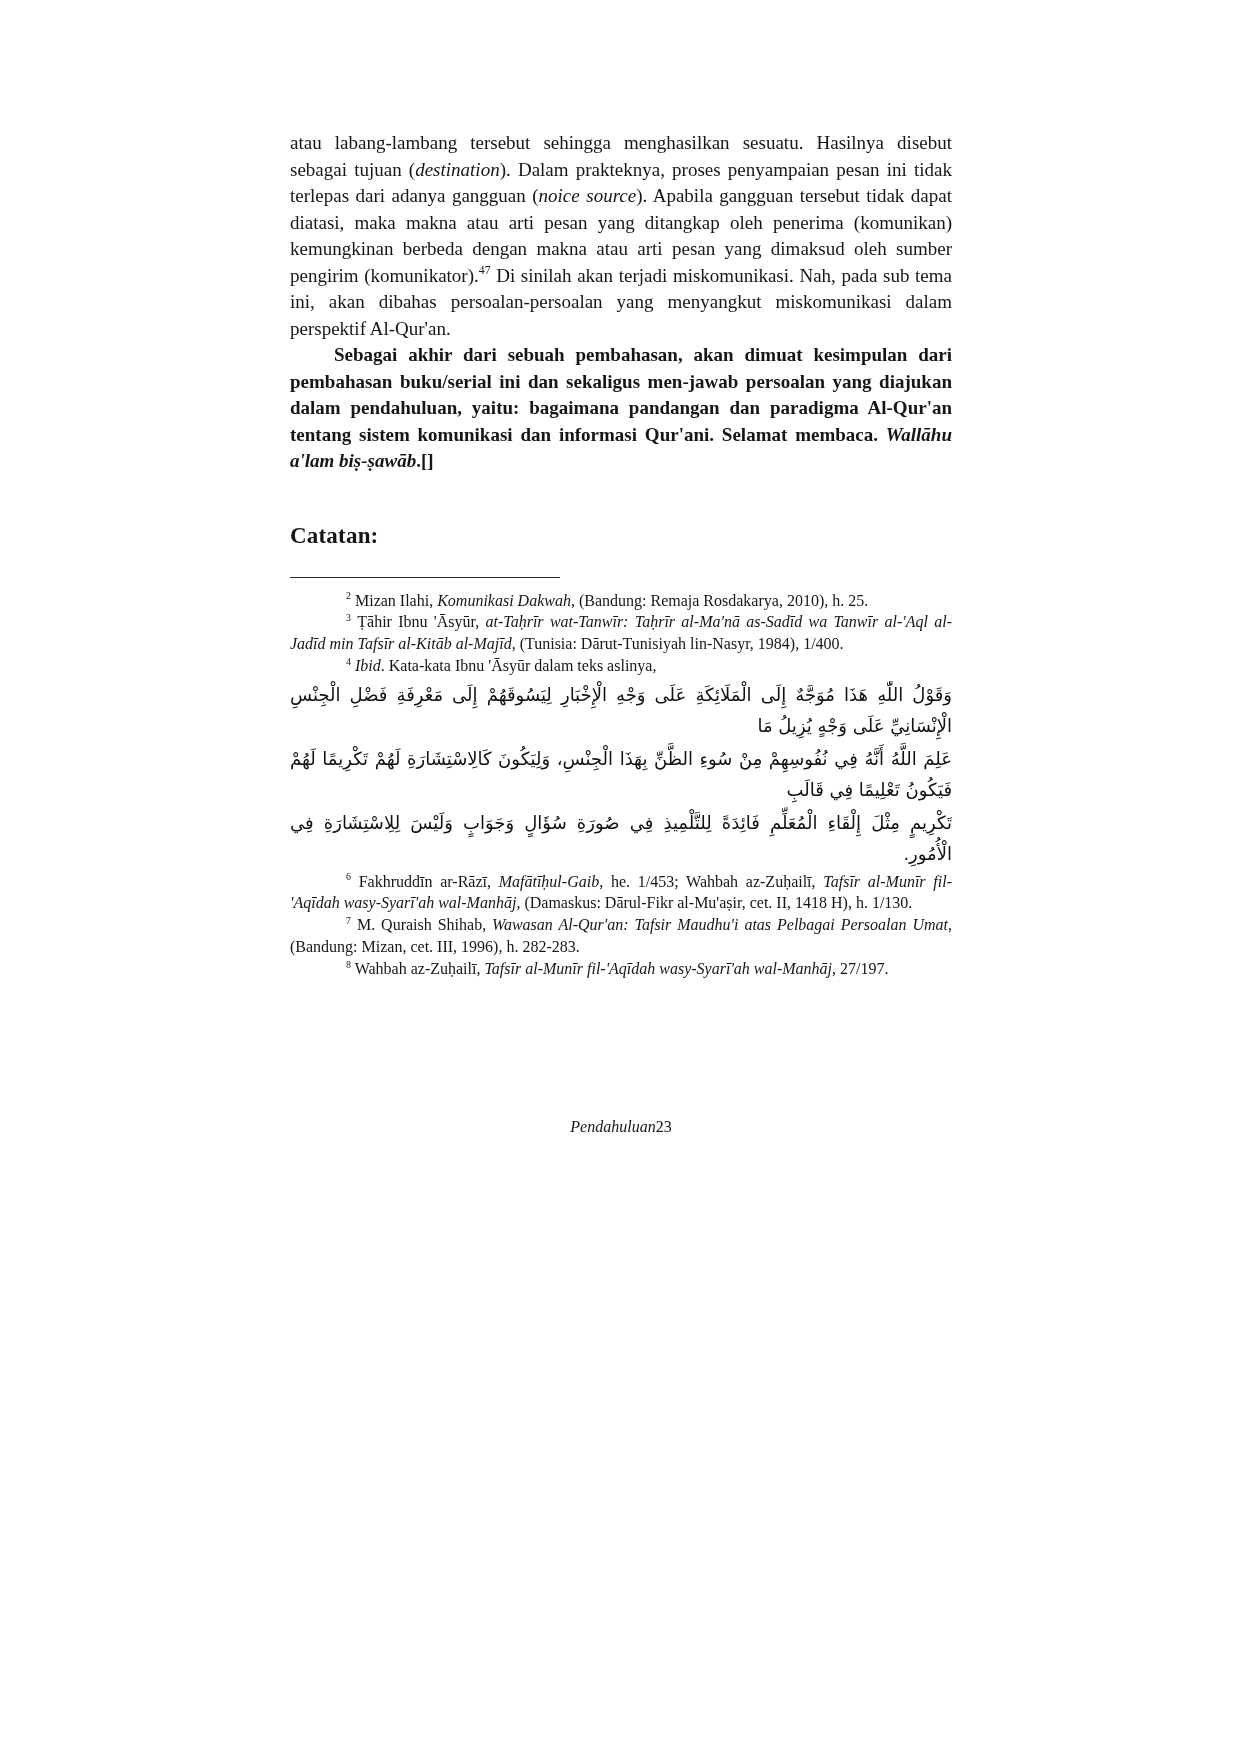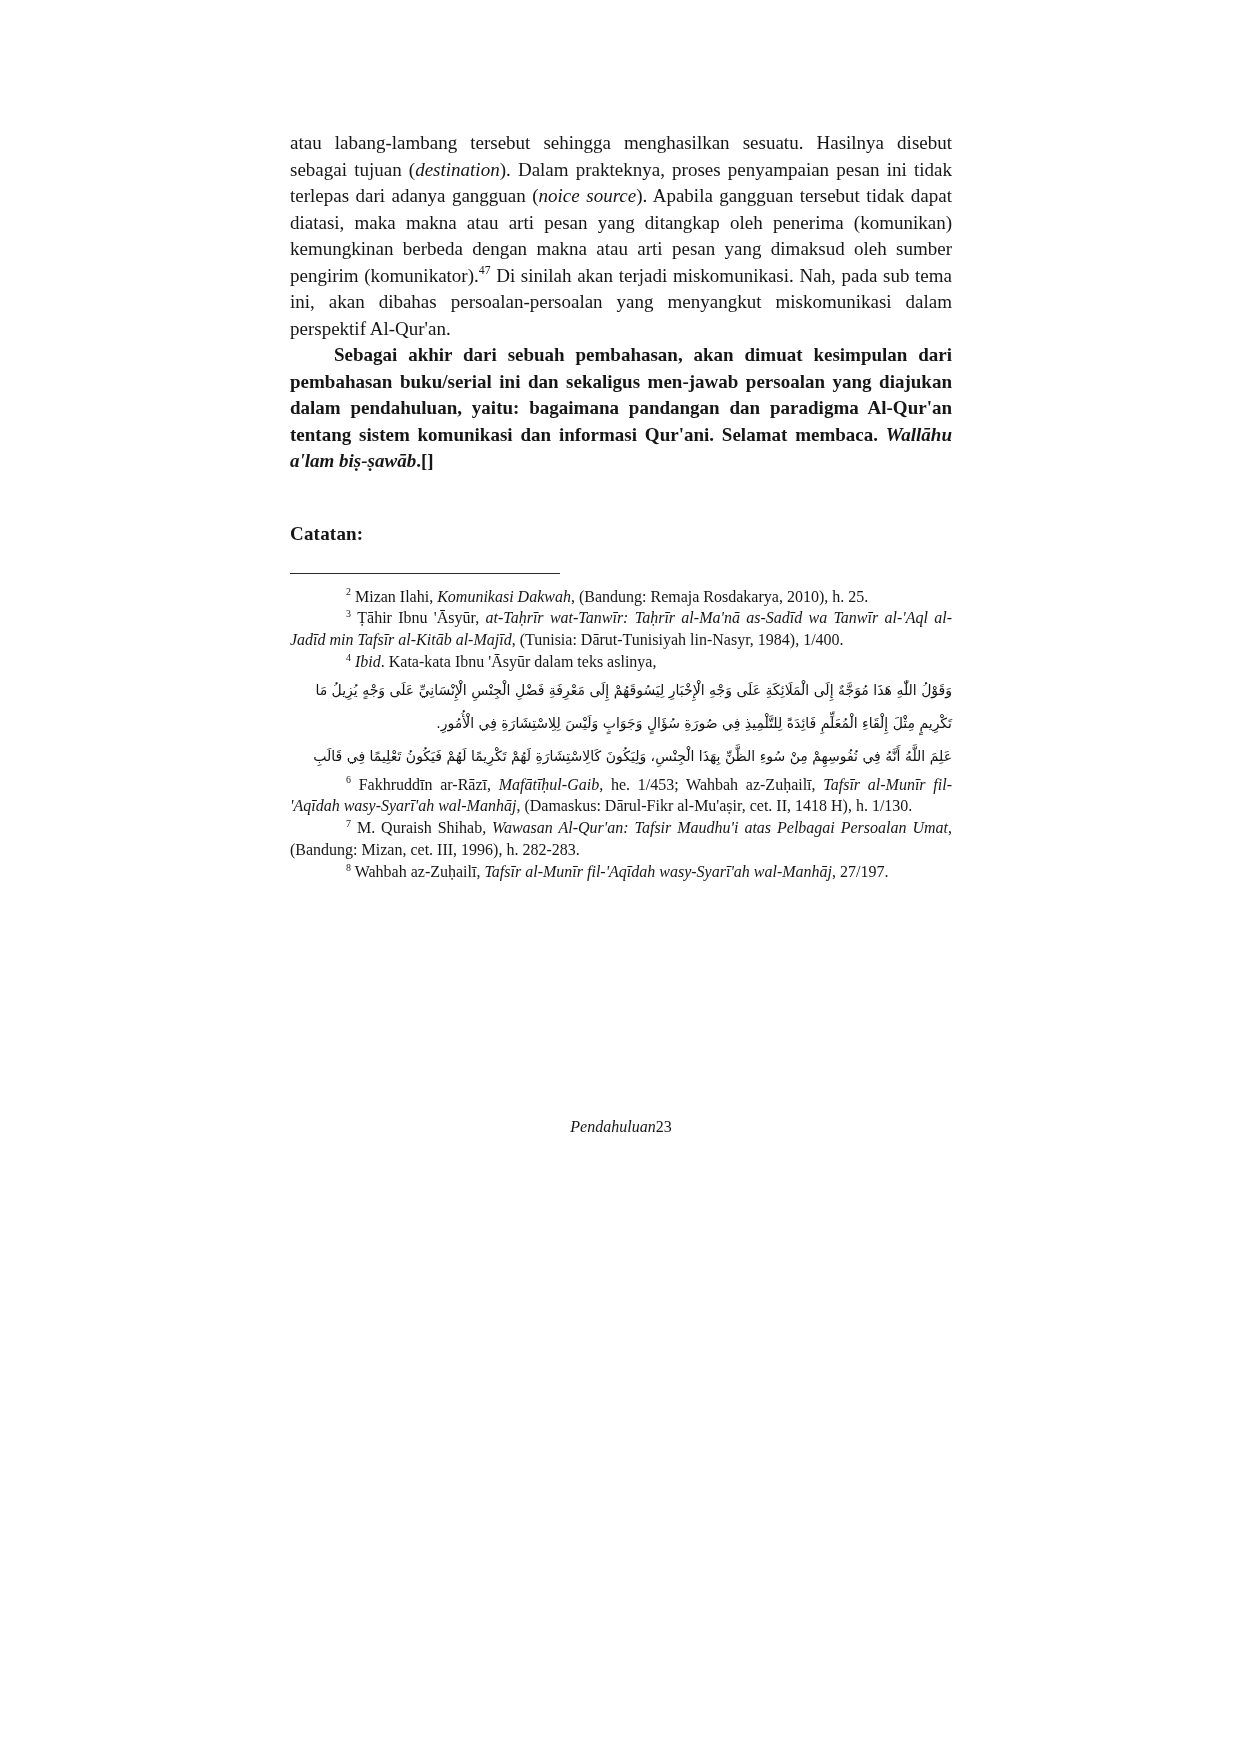--- a/index.html
+++ b/index.html
@@ -28,42 +28,42 @@
   }
   .para.indent { text-indent: 44px; font-weight: bold; }
   sup {
     font-size: 0.62em;
     vertical-align: super;
     line-height: 0;
     margin-top: 40px;
   }
   .notes-heading {
     font-weight: bold;
-    font-size: 19px;
+    font-size: 23px;
     margin: 48px 0 0 0;
     letter-spacing: 0.2px;
   }
   .fn-sep {
     border: none;
     border-top: 1.2px solid #2b2b2b;
     width: 270px;
     margin: 28px 0 12px 0;
   }
   .footnote {
     font-size: 16px;
     line-height: 21.8px;
     text-align: justify;
     text-indent: 56px;
     margin: 0;
   }
   .arabic {
     direction: rtl;
     unicode-bidi: embed;
     font-family: "DejaVu Sans", "DejaVu Serif", sans-serif;
-    font-size: 14px;
+    font-size: 18px;
     line-height: 31px;
     text-align: justify;
     margin: 2px 0;
     color: #111;
   }
   .page-footer {
     position: absolute;
     left: 290px;
     top: 1118px;
     width: 662px;
@@ -90,22 +90,22 @@
     <hr class="fn-sep">
 
 
     <p class="footnote"><sup>2</sup><span> Mizan Ilahi, </span><span style="font-style: italic;">Komunikasi Dakwah</span><span>, (Bandung: Remaja Rosdakarya, 2010), h. 25.</span></p>
 
     <p class="footnote"><sup>3</sup><span> Ṭāhir Ibnu 'Āsyūr, </span><span style="font-style: italic;">at-Taḥrīr wat-Tanwīr: Taḥrīr al-Ma'nā as-Sadīd wa Tanwīr al-'Aql al-Jadīd min Tafsīr al-Kitāb al-Majīd</span><span>, (Tunisia: Dārut-Tunisiyah lin-Nasyr, 1984), 1/400.</span></p>
 
     <p class="footnote"><sup>4</sup><span> </span><span style="font-style: italic;">Ibid</span><span>. Kata-kata Ibnu 'Āsyūr dalam teks aslinya,</span></p>
 
     <div class="arabic">وَقَوْلُ اللّٰهِ هَذَا مُوَجَّهٌ إِلَى الْمَلَائِكَةِ عَلَى وَجْهِ الْإِخْبَارِ لِيَسُوقَهُمْ إِلَى مَعْرِفَةِ فَضْلِ الْجِنْسِ الْإِنْسَانِيِّ عَلَى وَجْهٍ يُزِيلُ مَا</div>
+    <div class="arabic">عَلِمَ اللَّهُ أَنَّهُ فِي نُفُوسِهِمْ مِنْ سُوءِ الظَّنِّ بِهَذَا الْجِنْسِ، وَلِيَكُونَ كَالِاسْتِشَارَةِ لَهُمْ تَكْرِيمًا لَهُمْ فَيَكُونُ تَعْلِيمًا فِي قَالَبِ</div>
     <div class="arabic">تَكْرِيمٍ مِثْلَ إِلْقَاءِ الْمُعَلِّمِ فَائِدَةً لِلتَّلْمِيذِ فِي صُورَةِ سُؤَالٍ وَجَوَابٍ وَلَيْسَ لِلِاسْتِشَارَةِ فِي الْأُمُورِ.</div>
-    <div class="arabic">عَلِمَ اللَّهُ أَنَّهُ فِي نُفُوسِهِمْ مِنْ سُوءِ الظَّنِّ بِهَذَا الْجِنْسِ، وَلِيَكُونَ كَالِاسْتِشَارَةِ لَهُمْ تَكْرِيمًا لَهُمْ فَيَكُونُ تَعْلِيمًا فِي قَالَبِ</div>
 
 
     <p class="footnote"><sup>6</sup><span> Fakhruddīn ar-Rāzī, </span><span style="font-style: italic;">Mafātīḥul-Gaib</span><span>, he. 1/453; Wahbah az-Zuḥailī, </span><span style="font-style: italic;">Tafsīr al-Munīr fil-'Aqīdah wasy-Syarī'ah wal-Manhāj</span><span>, (Damaskus: Dārul-Fikr al-Mu'aṣir, cet. II, 1418 H), h. 1/130.</span></p>
 
     <p class="footnote"><sup>7</sup><span> M. Quraish Shihab, </span><span style="font-style: italic;">Wawasan Al-Qur'an: Tafsir Maudhu'i atas Pelbagai Persoalan Umat</span><span>, (Bandung: Mizan, cet. III, 1996), h. 282-283.</span></p>
 
     <p class="footnote"><sup>8</sup><span> Wahbah az-Zuḥailī, </span><span style="font-style: italic;">Tafsīr al-Munīr fil-'Aqīdah wasy-Syarī'ah wal-Manhāj</span><span>, 27/197.</span></p>
 
   </div>
 

